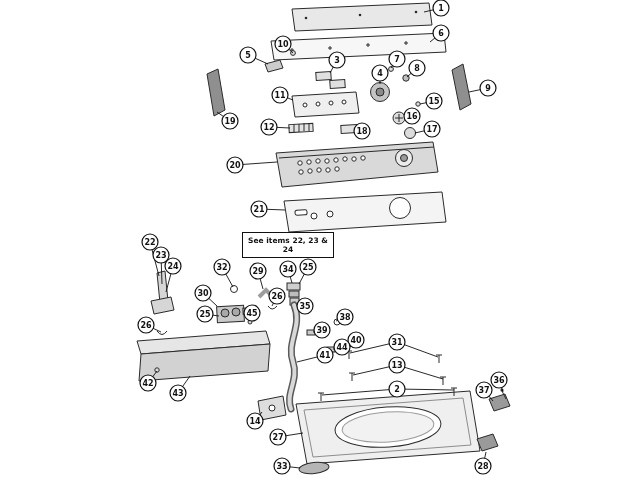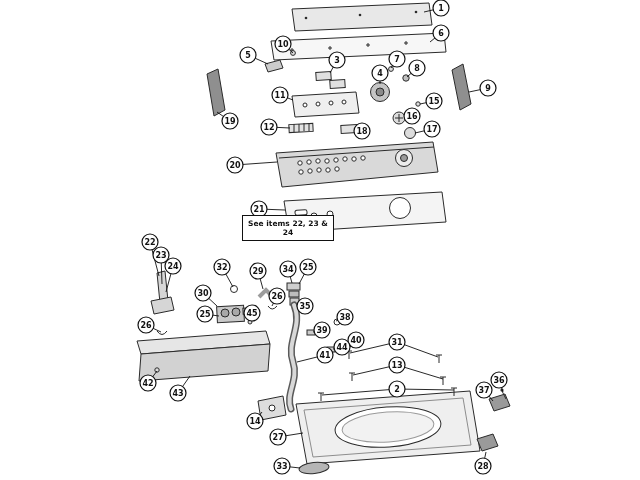--- a/index.html
+++ b/index.html
@@ -4,21 +4,21 @@
 <style>
   html,body{margin:0;padding:0;background:#ffffff;}
   .stage{position:relative;width:640px;height:480px;background:#ffffff;overflow:hidden;
          font-family:"DejaVu Sans",sans-serif;}
   svg{position:absolute;left:0;top:0;}
   #artwork{stroke:#2b2b2b;stroke-width:1;fill:none;}
   #leader-lines line{stroke:#111111;stroke-width:0.9;}
   #callouts-layer circle{fill:#ffffff;stroke:#111111;stroke-width:1.2;}
   #callouts-layer text{font:bold 8px "DejaVu Sans",sans-serif;text-anchor:middle;fill:#111111;
                        stroke:none;}
-  .note-box{position:absolute;left:242px;top:215px;width:92px;box-sizing:border-box;
+  .note-box{position:absolute;left:242px;top:232px;width:92px;box-sizing:border-box;
             border:1px solid #111;background:#fff;color:#111;
             font:bold 7.5px "DejaVu Sans",sans-serif;text-align:center;padding:3px 1px;}
 </style>
 </head>
 <body>
 
 <div class="stage">
   <svg id="diagram-svg" width="640" height="480" viewBox="0 0 640 480">
 
     <g id="artwork">

